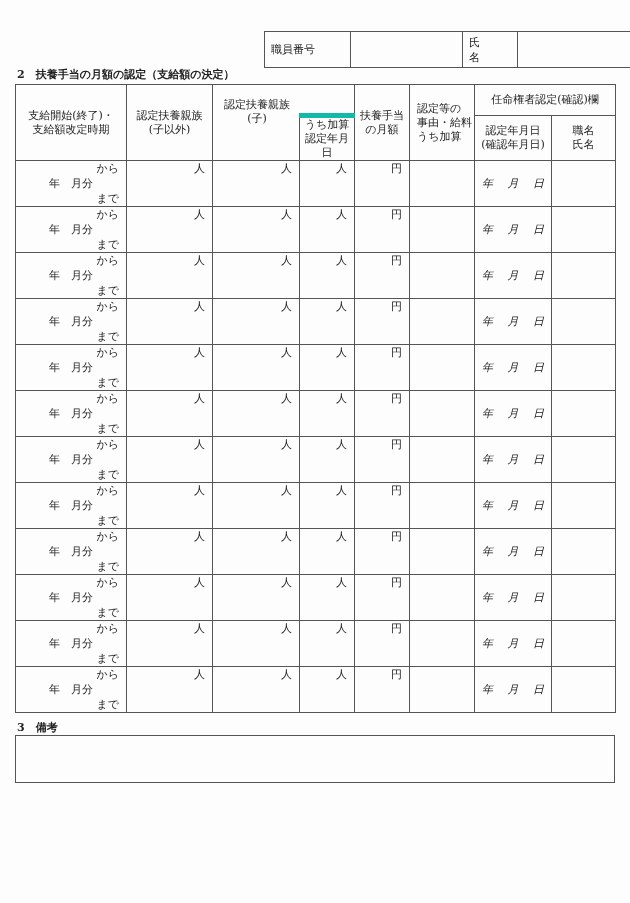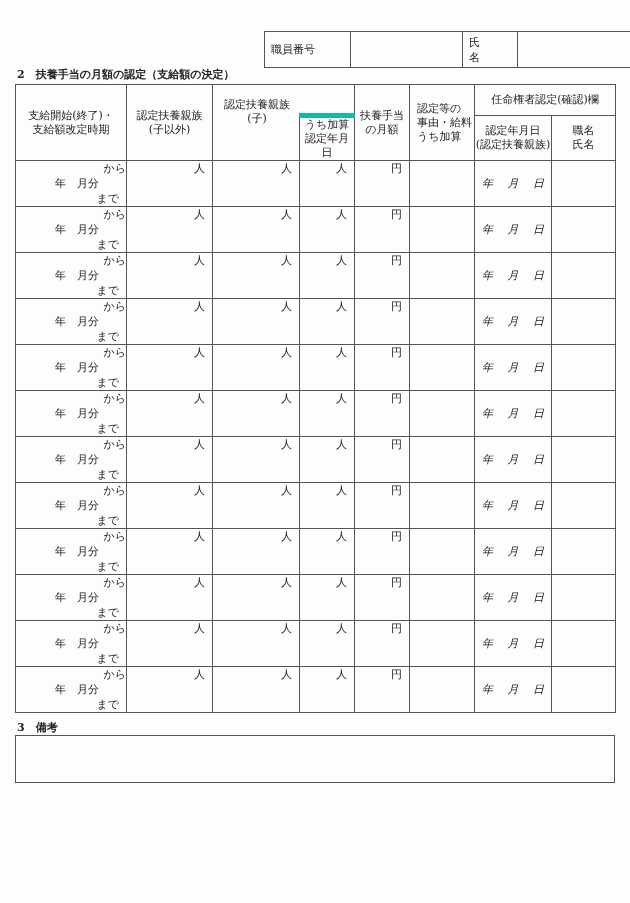--- a/index.html
+++ b/index.html
@@ -19,22 +19,22 @@
   #sec2-title { left:17px; top:67px; }
   #sec3-title { left:17px; top:720px; }
 
   
   #main-table { left:15px; top:84px; width:600px; border-collapse:collapse; table-layout:fixed; }
   #main-table td, #main-table th { border:1px solid #555; padding:0; font-weight:normal; font-size:11px; line-height:14px; vertical-align:middle; text-align:center; box-sizing:border-box; }
   #main-table tr.h1 { height:23px; }
   #main-table tr.h2 { height:39px; }
   #main-table tr.data { height:46px; }
   .cell-period { position:relative; }
-  .cell-period .kara { position:absolute; right:0; top:1px; }
-  .cell-period .ym { position:absolute; left:39px; top:16px; }
+  .cell-period .kara { position:absolute; right:7px; top:1px; }
+  .cell-period .ym { position:absolute; left:33px; top:16px; }
   .cell-period .made { position:absolute; right:7px; top:31px; }
   .unit { position:relative; }
   .unit span { position:absolute; right:7px; top:1px; }
   .date-cell span { display:inline-block;font-style:italic; }
   th.sub { border-left:1px solid #555; }
 
   #remarks-box { left:15px; top:735px; width:600px; height:48px; border:1px solid #555; box-sizing:border-box; }
 </style>
 </head>
 <body>
@@ -87,21 +87,21 @@
       <th colspan="2">任命権者認定(確認)欄</th>
     </tr>
     <tr class="h2">
       <th style="border-top:none;border-right:none;"></th>
       <th class="sub" style="border-top:5px solid #14b8a6;">
         <div>うち加算</div>
         <div>認定年月日</div>
       </th>
       <th>
         <div>認定年月日</div>
-        <div>(認定扶養親族)</div>
+        <div>(確認年月日)</div>
       </th>
       <th>
         <div>職名</div>
         <div>氏名</div>
       </th>
     </tr>
   </thead>
   <tbody id="rows-body">
       <tr class="data">
         <td class="cell-period">

